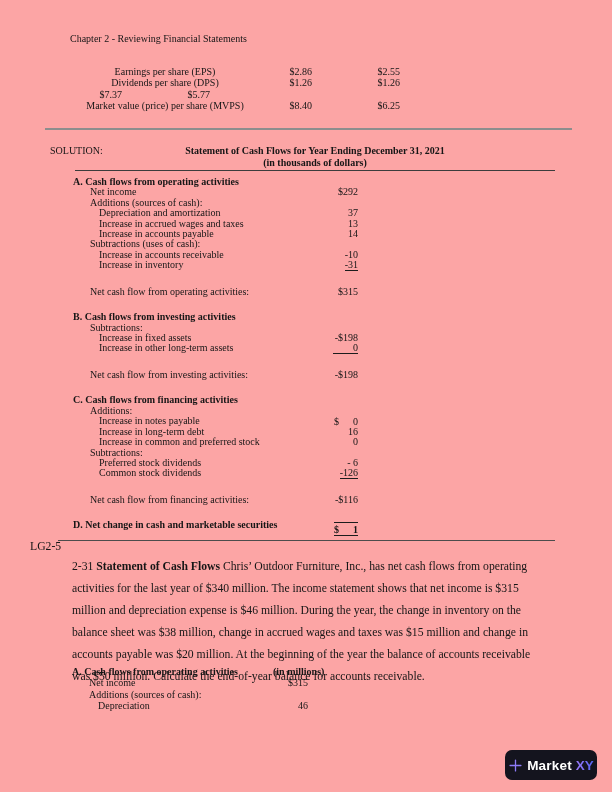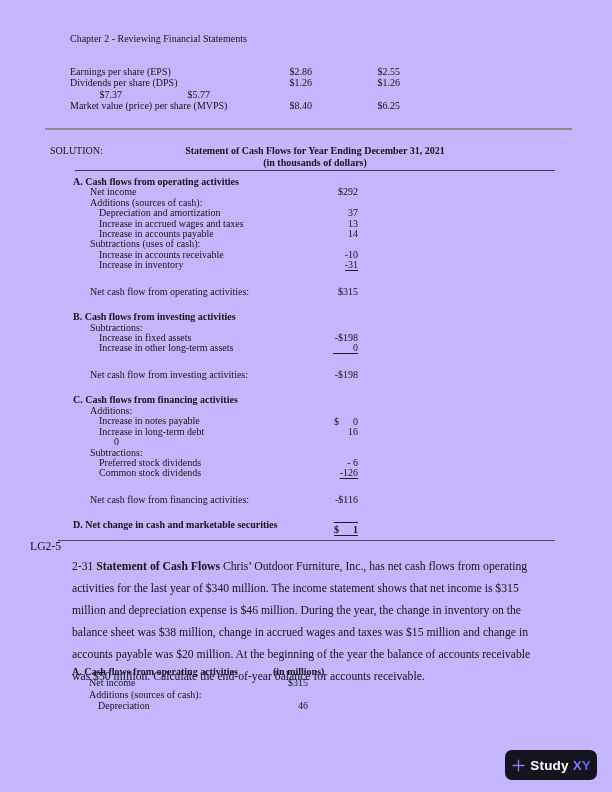--- a/index.html
+++ b/index.html
@@ -1,24 +1,24 @@
 <!DOCTYPE html>
 <html><head>
 <meta charset="utf-8">
 <style>
   html,body{margin:0;padding:0;background:#fff;}
-  .page{position:relative;width:612px;height:792px;background:#c4b5fd;overflow:hidden;
+  .page{position:relative;width:612px;height:792px;background:#fca5a5;overflow:hidden;
         font-family:"Liberation Serif","DejaVu Serif",serif;color:#161616;}
 
   .doc-header{position:absolute;left:70px;top:33px;font-size:10px;}
 
   
   .metrics{position:absolute;left:70px;top:66px;width:330px;font-size:10px;line-height:11.3px;}
   .mrow{display:flex;}
-  .mrow .lbl{width:190px;}
+  .mrow .lbl{width:190px;text-align:center;}
   .mrow .c1{width:52px;text-align:right;}
   .mrow .c2{width:88px;text-align:right;}
 
   .rule1{position:absolute;left:45px;top:128px;width:527px;height:2px;background:#8d8d8d;}
 
   .sol-label{position:absolute;left:50px;top:145px;font-size:10px;}
   .sol-head{position:absolute;left:75px;top:145px;width:480px;text-align:center;font-size:10px;
             font-weight:bold;line-height:11.5px;border-bottom:1.2px solid #3c3c3c;padding-bottom:2px;}
 
   
@@ -170,20 +170,21 @@
       </div>
       <div class="srow">
         <span class="lbl ind2">Increase in notes payable</span>
         <span class="val"><span class="vin split"><span>$</span><span>0</span></span></span>
       </div>
       <div class="srow">
         <span class="lbl ind2">Increase in long-term debt</span>
         <span class="val"><span class="vin">16</span></span>
       </div>
       <div class="srow">
+        <span class="lbl ind2">Increase in common and preferred stock</span>
         <span class="val"><span class="vin">0</span></span>
       </div>
       <div class="srow">
         <span class="lbl ind1">Subtractions:</span>
         <span class="val"></span>
       </div>
       <div class="srow">
         <span class="lbl ind2">Preferred stock dividends</span>
         <span class="val"><span class="vin">- 6</span></span>
       </div>
@@ -232,17 +233,17 @@
         </div>
       </div>
   </div>
 
   <div class="badge">
     <span style="display:flex;align-items:center;">
       <svg width="15" height="15" viewBox="0 0 16 16">
         <path d="M8 2.2v11.6M2.2 8h11.6" stroke="#8d7bf7" stroke-width="1.4" stroke-linecap="round" fill="none"></path>
       </svg>
     </span>
-    <span class="bt">Study</span>
+    <span class="bt">Market</span>
       <span class="xy">XY</span>
   </div>
 
 </div>
 
 </body></html>

